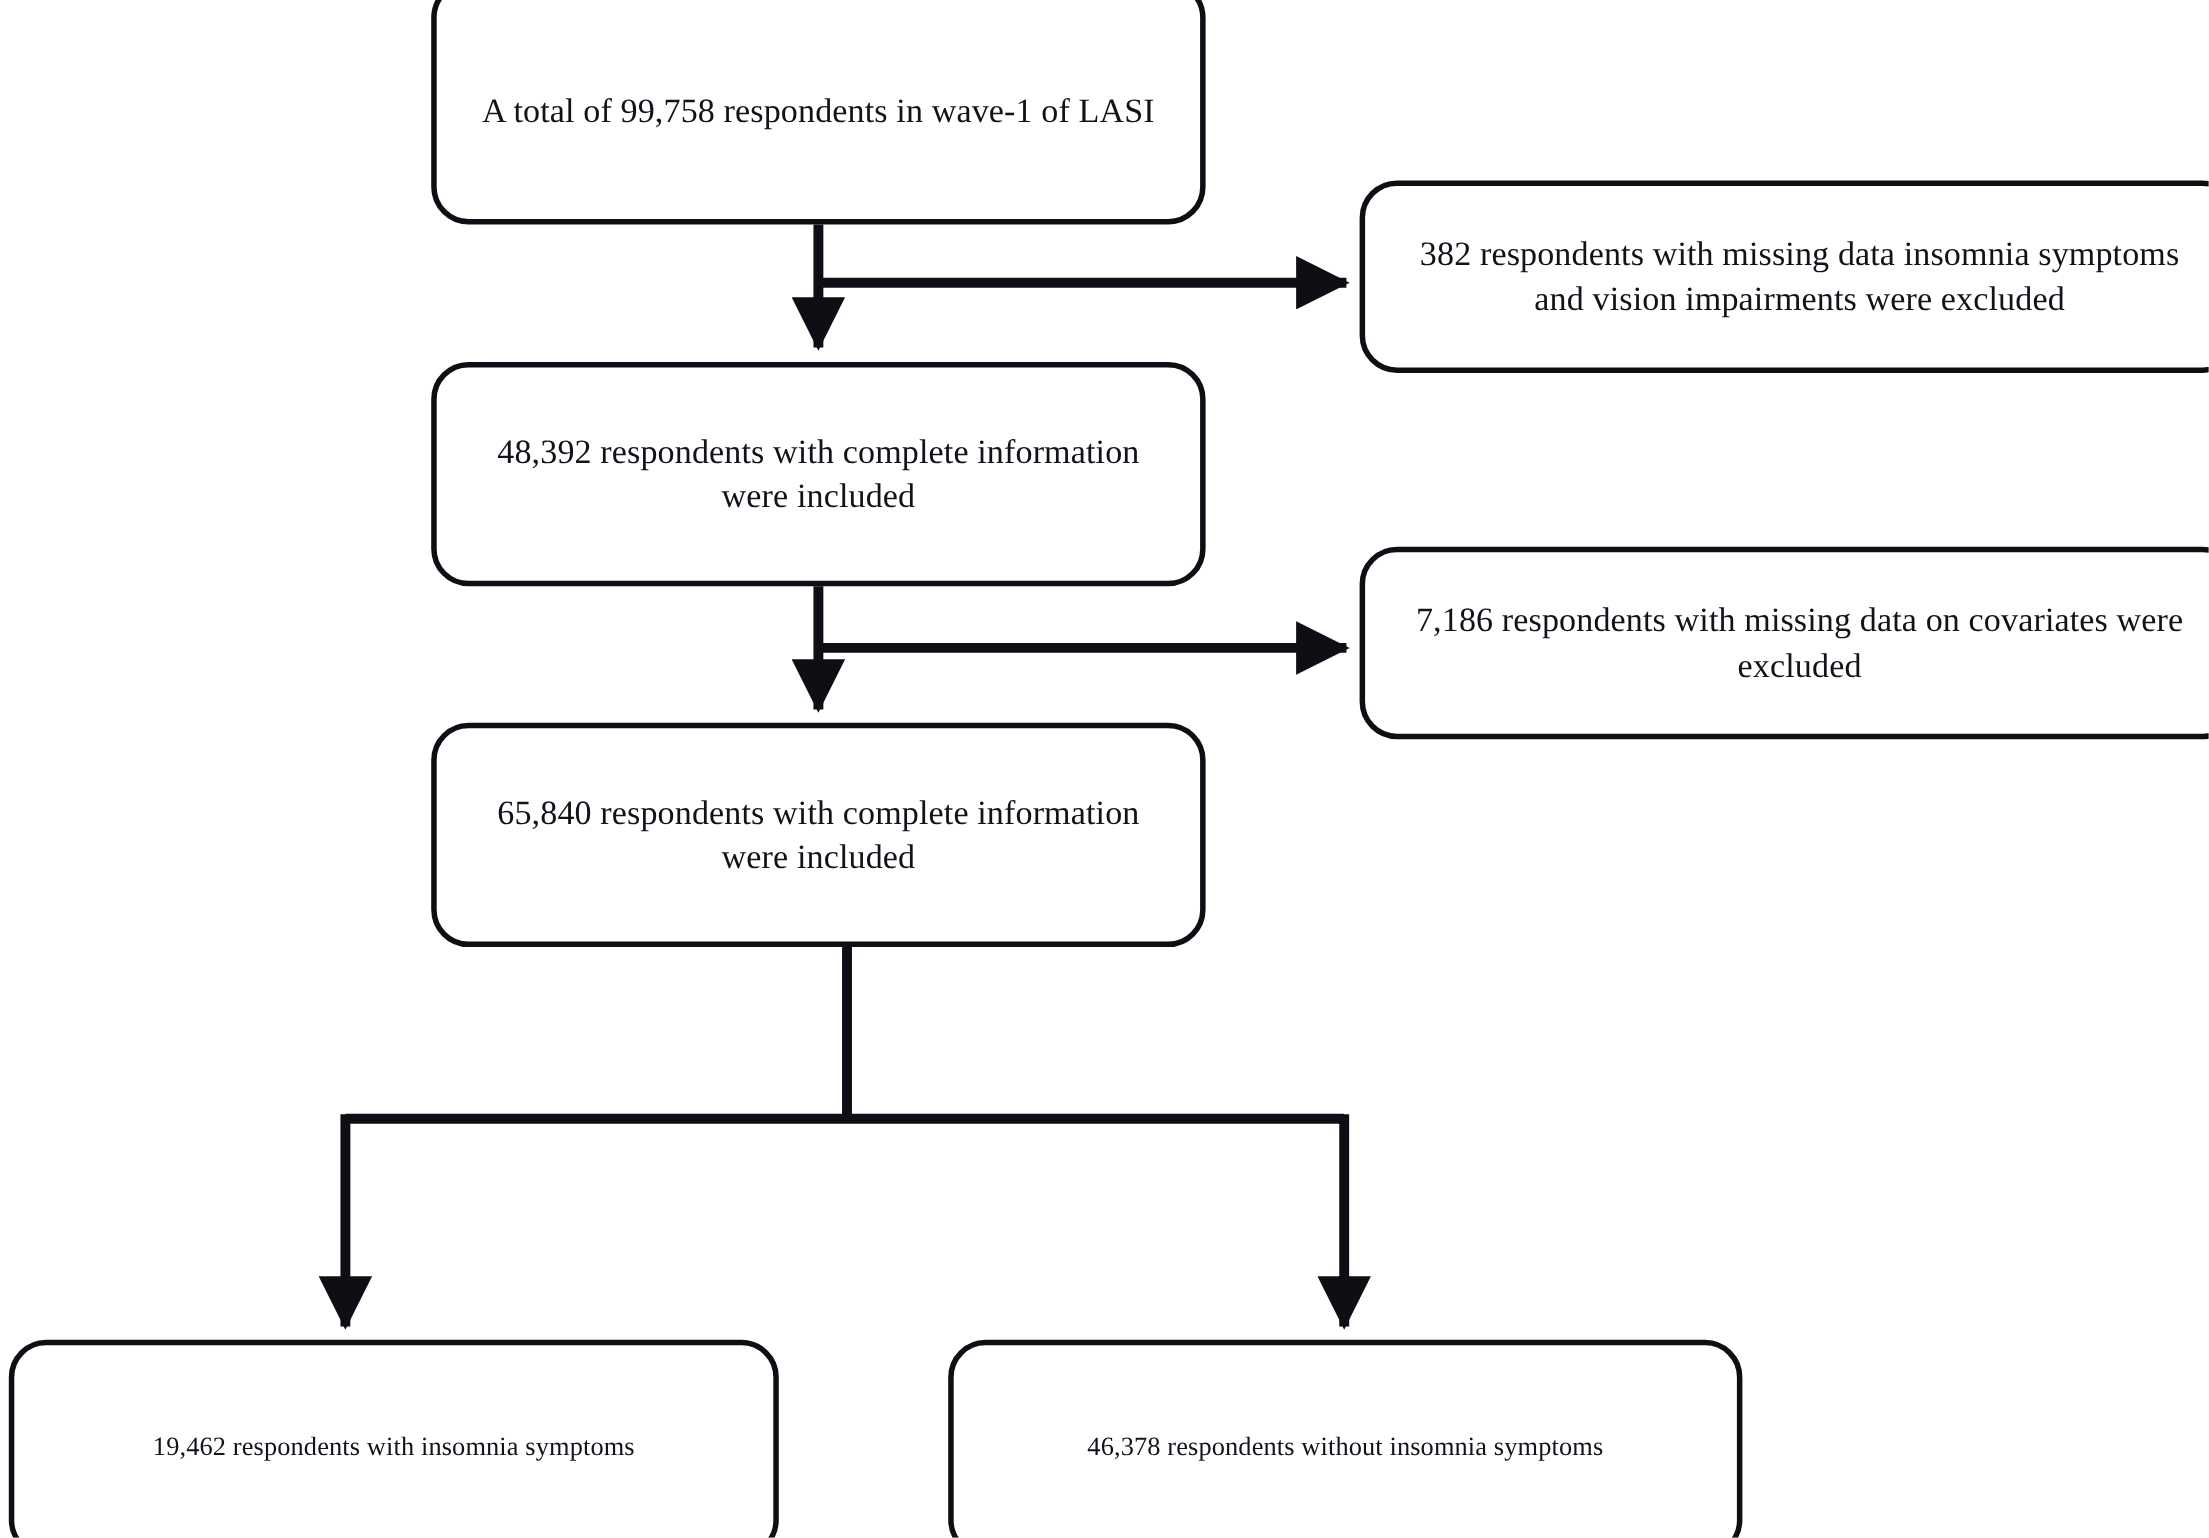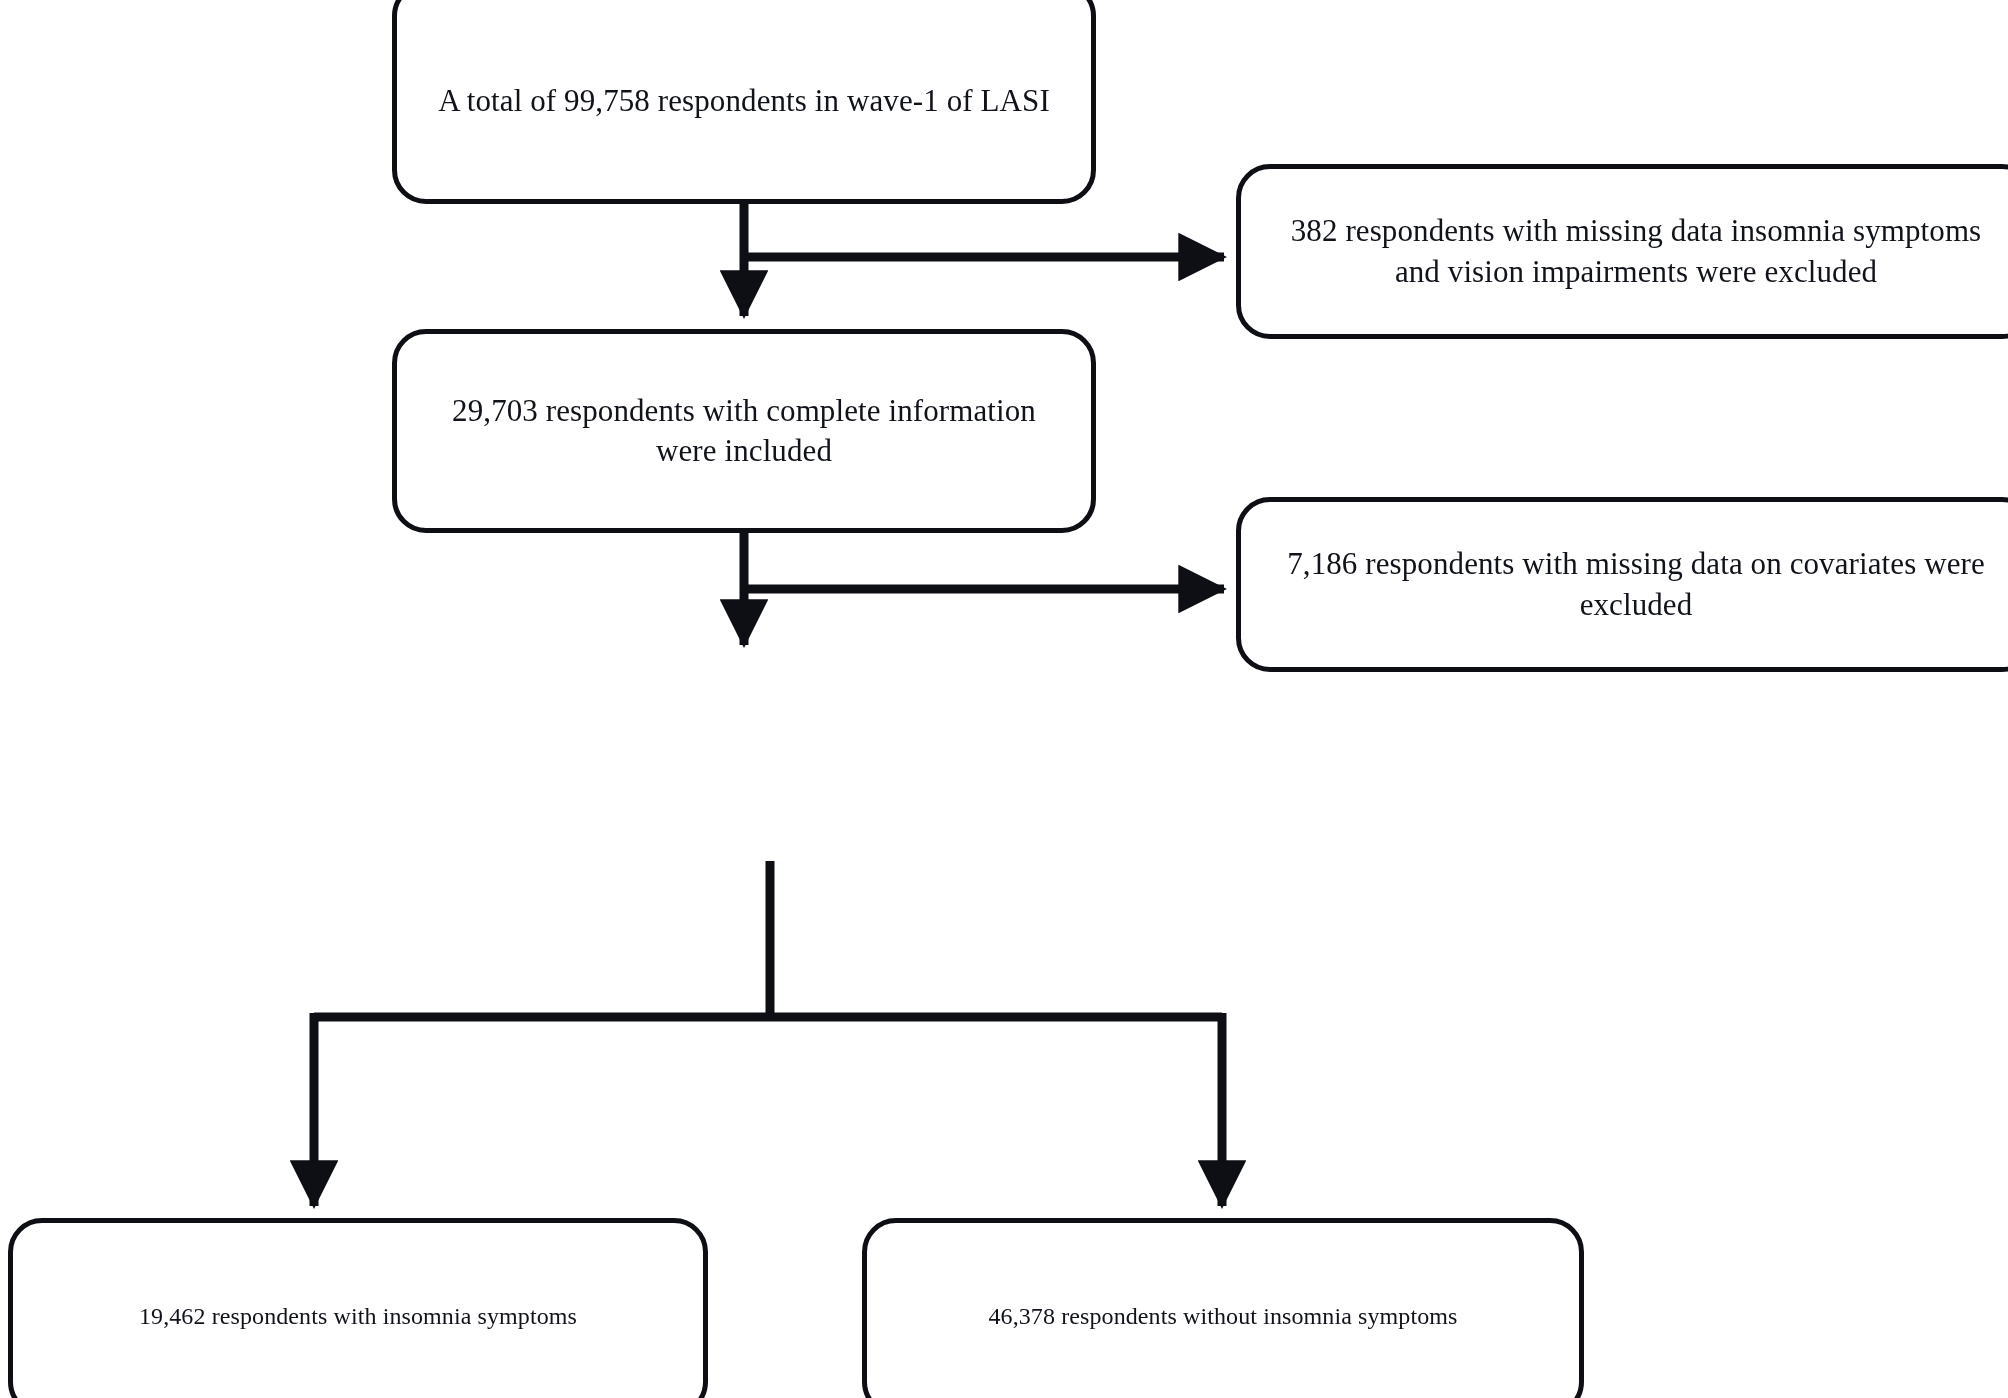--- a/index.html
+++ b/index.html
@@ -84,27 +84,30 @@
 
   <div class="node" id="node-total">
     <span class="node-text">A total of 99,758 respondents in wave-1 of LASI</span>
   </div>
 
   <div class="node" id="node-excl-1">
     <span class="node-text">382 respondents with missing data insomnia symptoms and vision impairments were excluded</span>
   </div>
 
   <div class="node" id="node-complete-1">
-    <span class="node-text">29,703 respondents with complete information were included</span>
+    <span class="node-text">48,392 respondents with complete information were included</span>
   </div>
 
   <div class="node" id="node-excl-2">
     <span class="node-text">7,186 respondents with missing data on covariates were excluded</span>
   </div>
 
+  <div class="node" id="node-complete-2">
+    <span class="node-text">65,840 respondents with complete information were included</span>
+  </div>
 
   <div class="node" id="node-insomnia">
     <span class="node-text">19,462 respondents with insomnia symptoms</span>
   </div>
 
   <div class="node" id="node-no-insomnia">
     <span class="node-text">46,378 respondents without insomnia symptoms</span>
   </div>
 
 </div>

